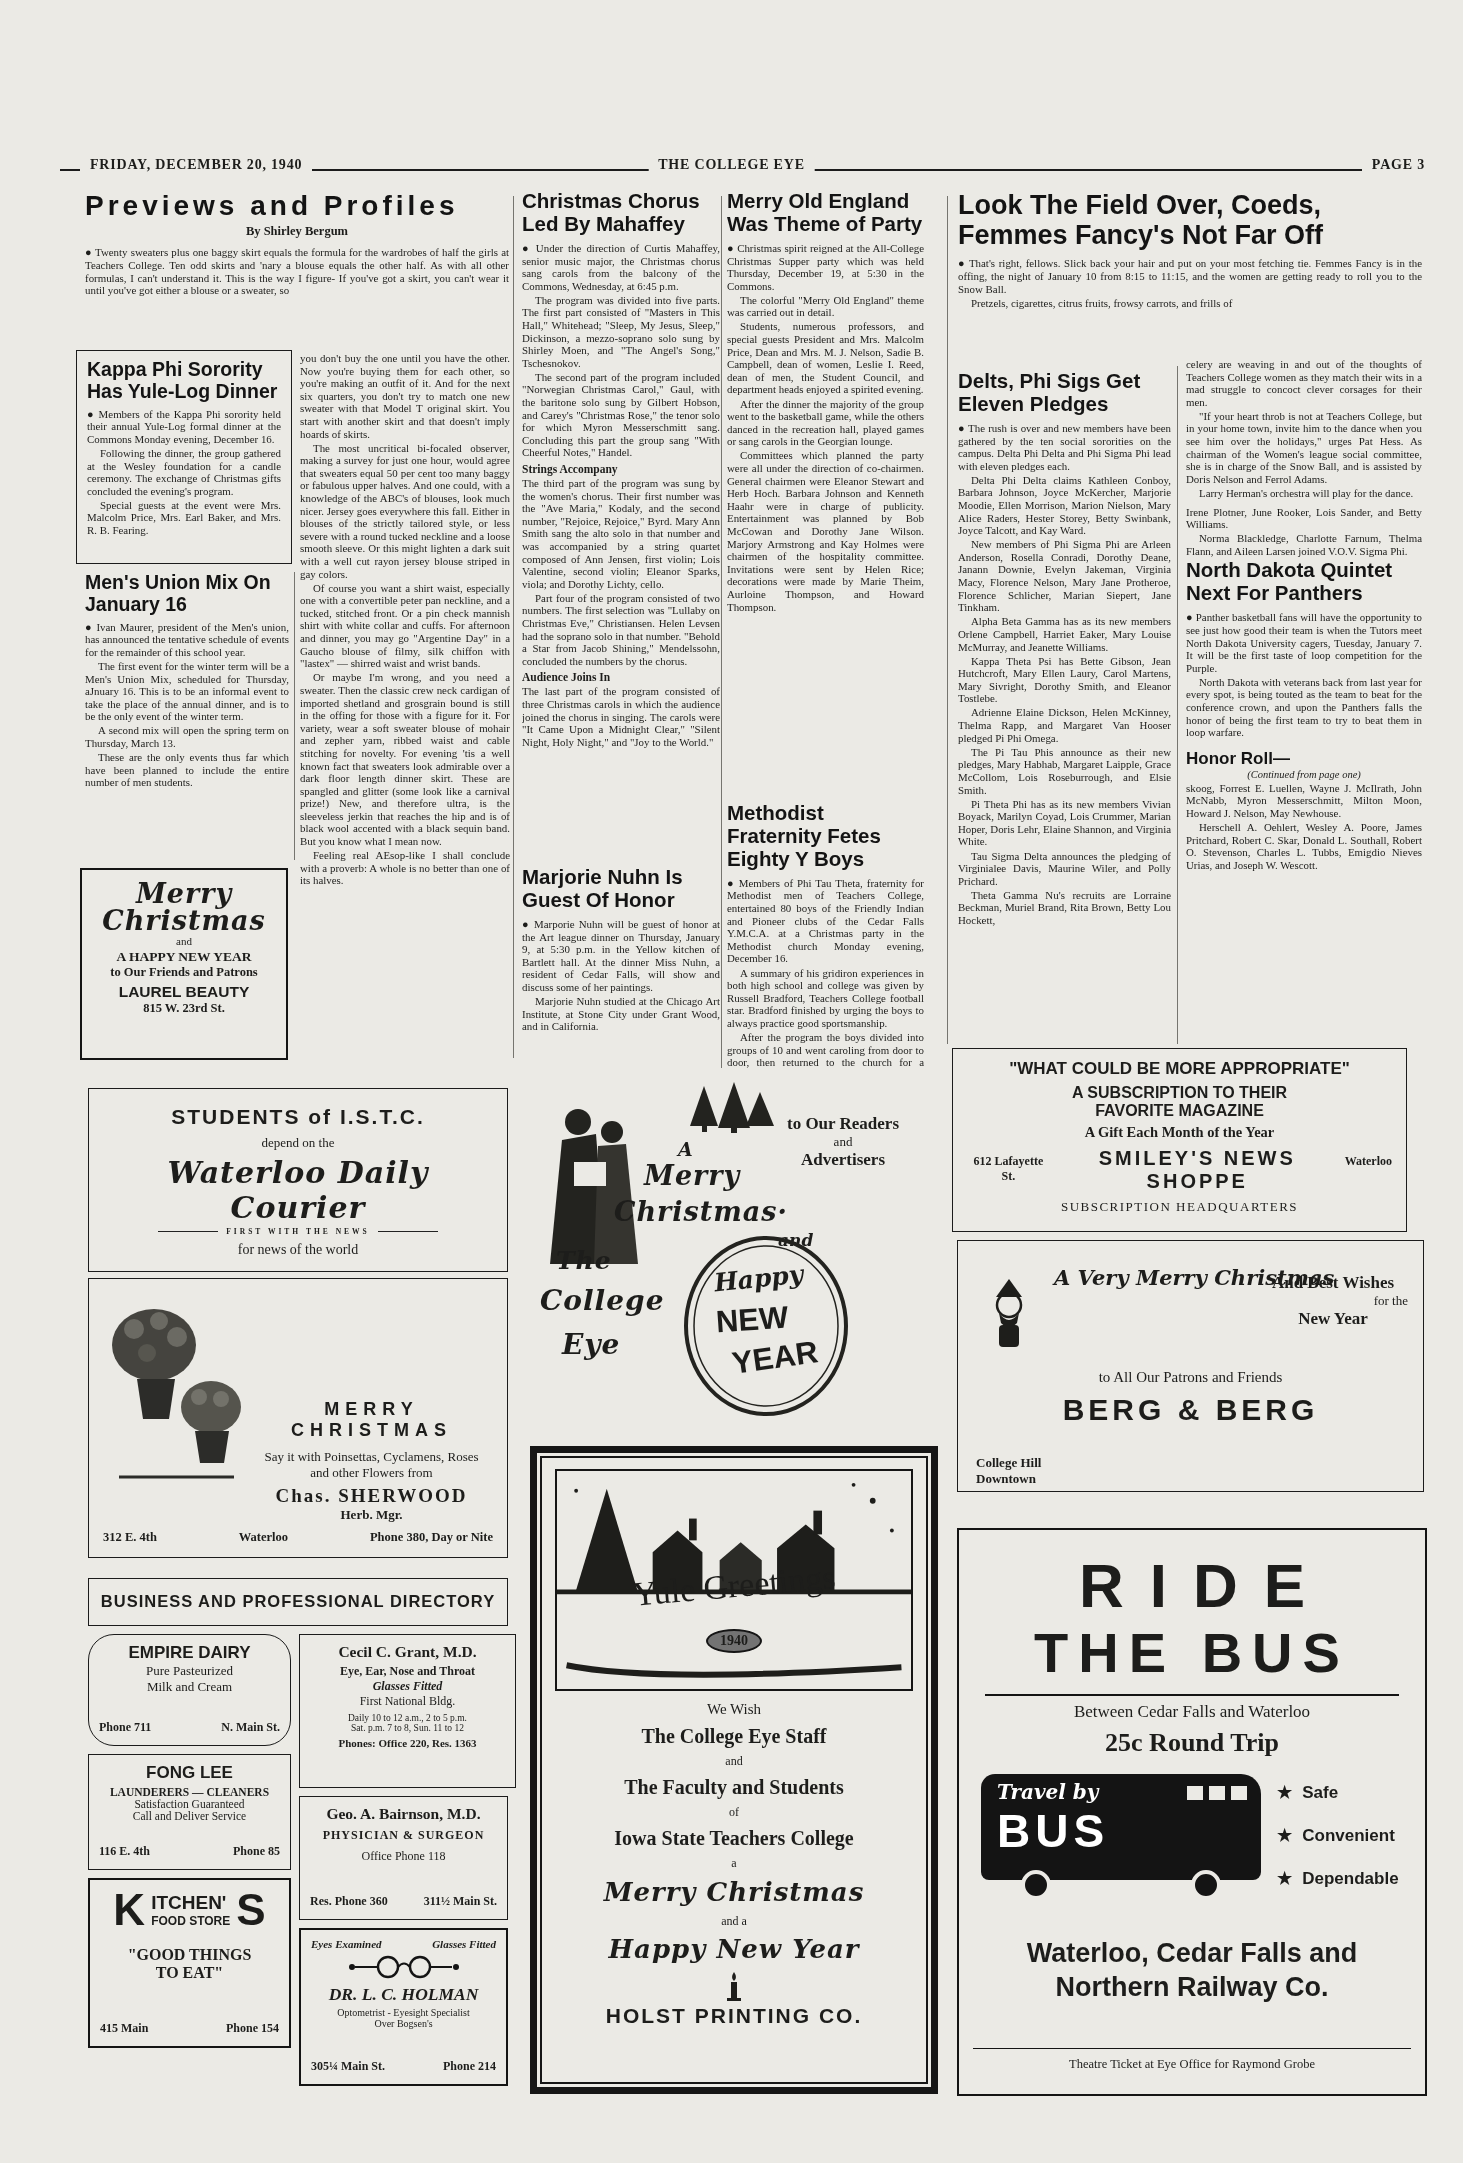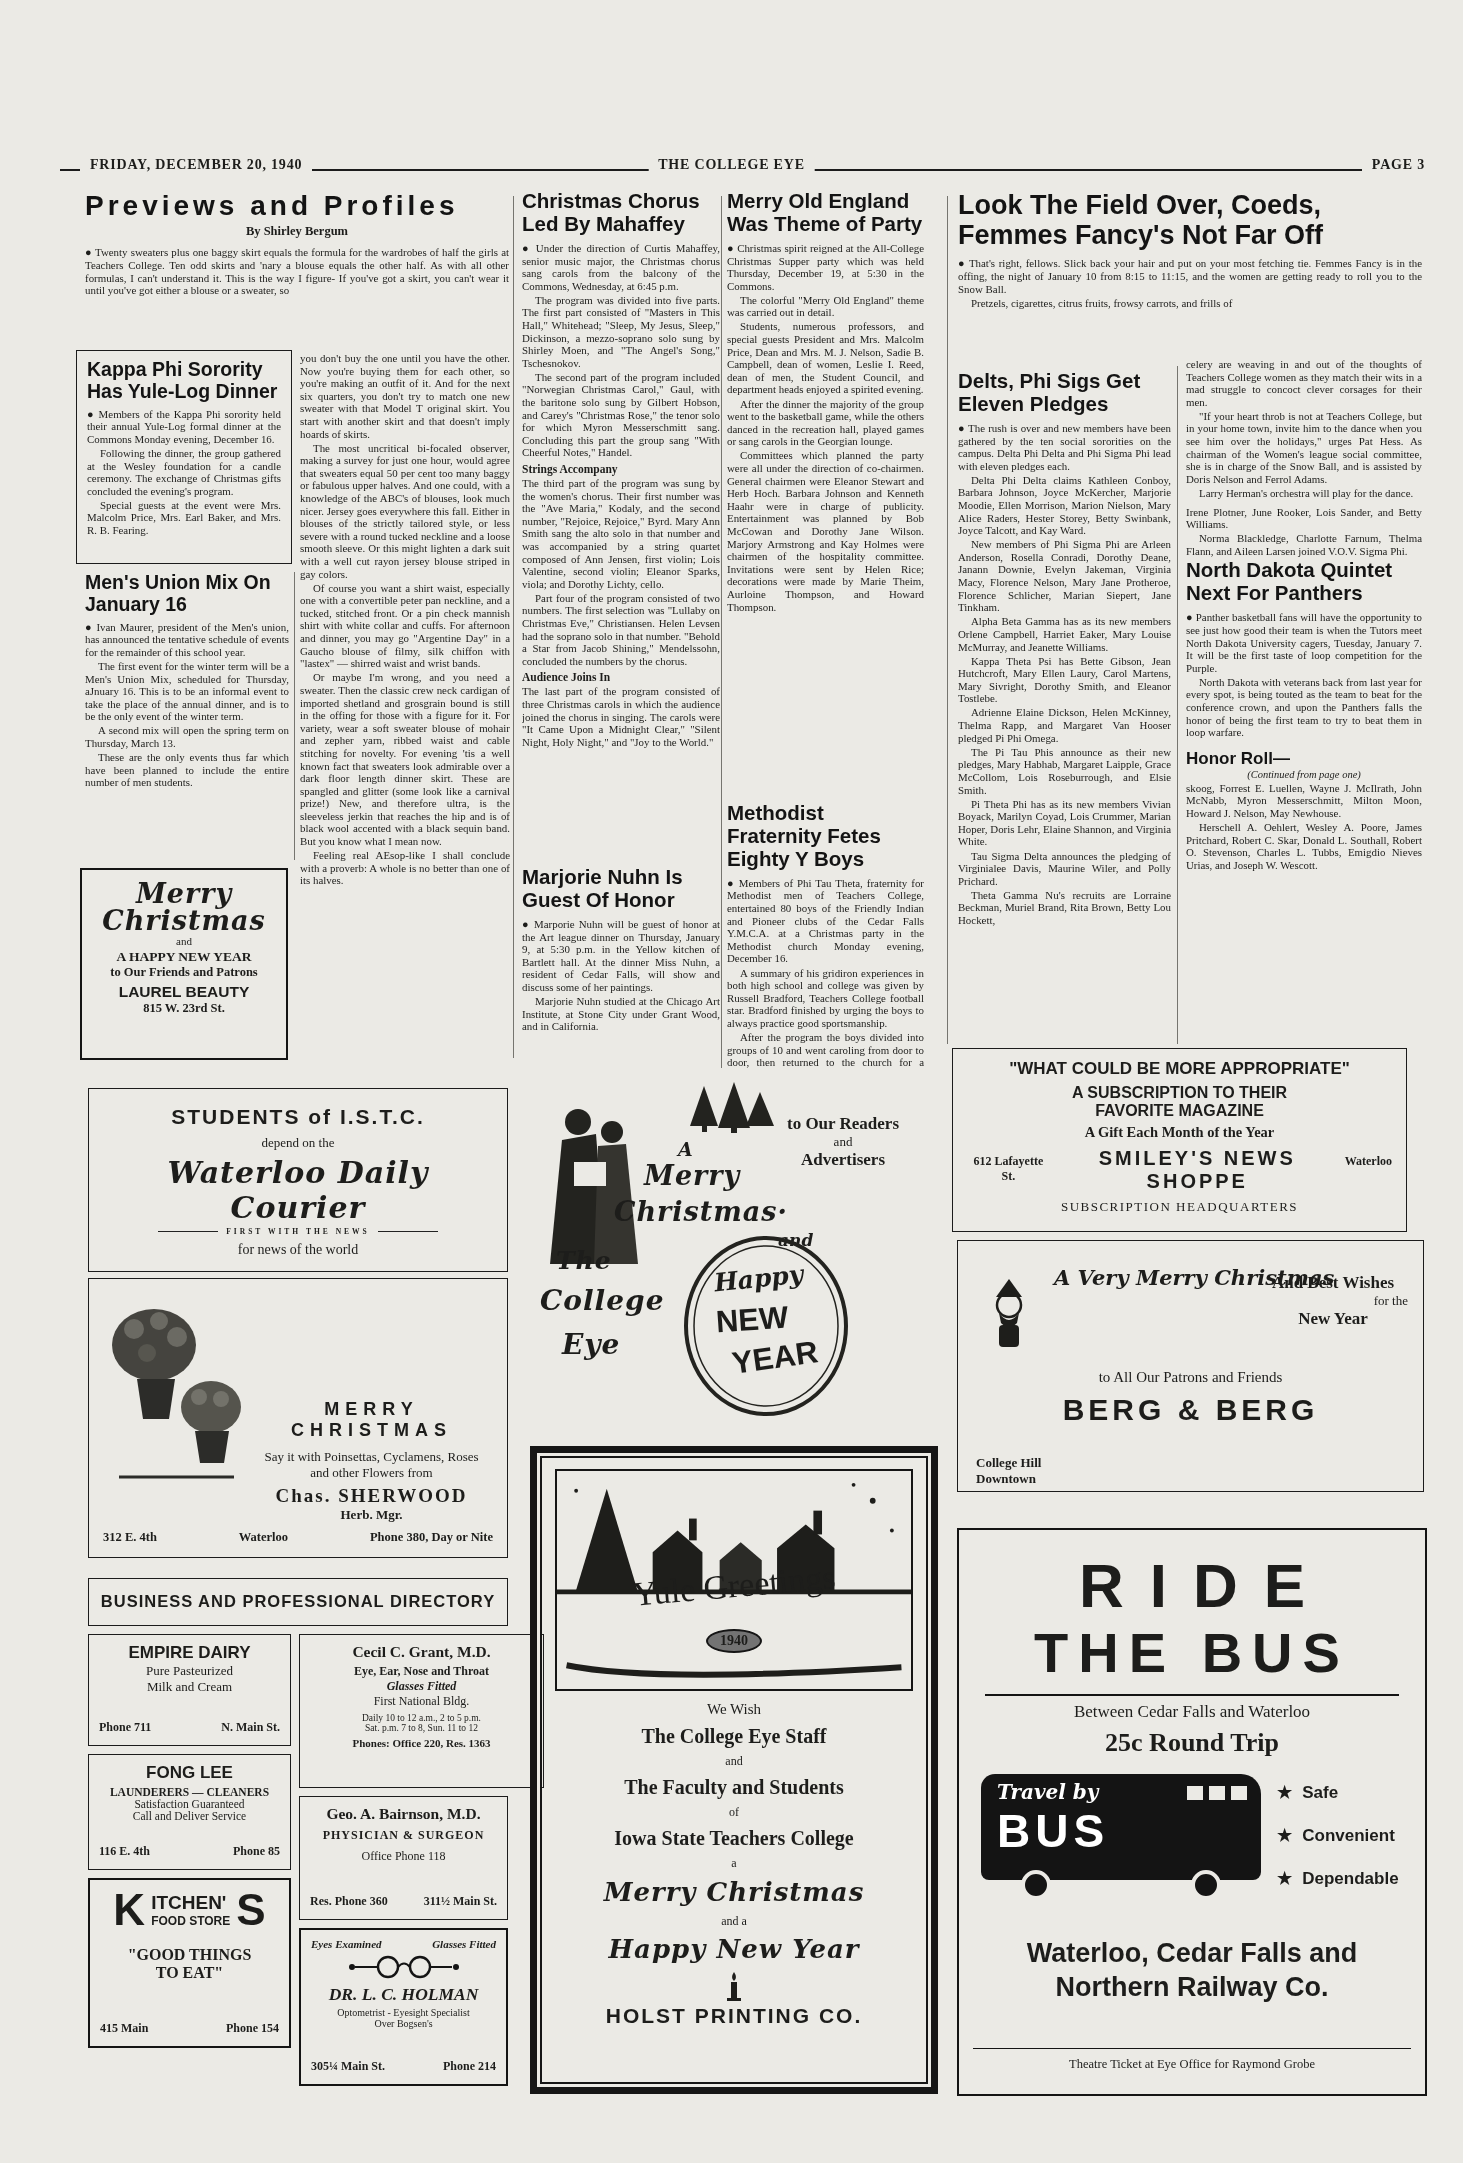--- a/index.html
+++ b/index.html
@@ -254,31 +254,31 @@
       <span>312 E. 4th</span>
       <span>Waterloo</span>
       <span>Phone 380, Day or Nite</span>
     </div>
   </aside>
 
   <div class="abs boxed tc" style="left:88px;top:1578px;width:420px;height:48px;padding-top:13px;">
     <span class="b sans" style="font-size:16.5px;letter-spacing:1px;">BUSINESS AND PROFESSIONAL DIRECTORY</span>
   </div>
 
-  <aside class="abs boxed card" style="left:88px;top:1634px;width:203px;height:112px;">
+  <aside class="abs boxed card" style="left:88px;top:1634px;width:203px;height:112px;border-radius:26px;">
     <div class="b sans" style="font-size:17px;">EMPIRE DAIRY</div>
     <div style="font-size:13px;margin-top:0;">Pure Pasteurized</div>
     <div style="font-size:13px;">Milk and Cream</div>
     <div class="bottomrow">
       <span>Phone 711</span>
       <span>N. Main St.</span>
     </div>
   </aside>
 
-  <aside class="abs boxed card" style="left:299px;top:1634px;width:245px;height:154px;">
+  <aside class="abs boxed card" style="left:299px;top:1634px;width:217px;height:154px;">
     <div class="b" style="font-size:15.5px;">Cecil C. Grant, M.D.</div>
     <div class="b" style="font-size:12px;margin-top:3px;">Eye, Ear, Nose and Throat</div>
     <div class="b i" style="font-size:12px;">Glasses Fitted</div>
     <div style="font-size:12px;">First National Bldg.</div>
     <div style="font-size:9.5px;margin-top:4px;">Daily 10 to 12 a.m., 2 to 5 p.m.</div>
     <div style="font-size:9.5px;">Sat. p.m. 7 to 8, Sun. 11 to 12</div>
     <div class="b" style="font-size:11px;margin-top:4px;">Phones: Office 220, Res. 1363</div>
   </aside>
 
   <aside class="abs boxed card" style="left:88px;top:1754px;width:203px;height:116px;">

